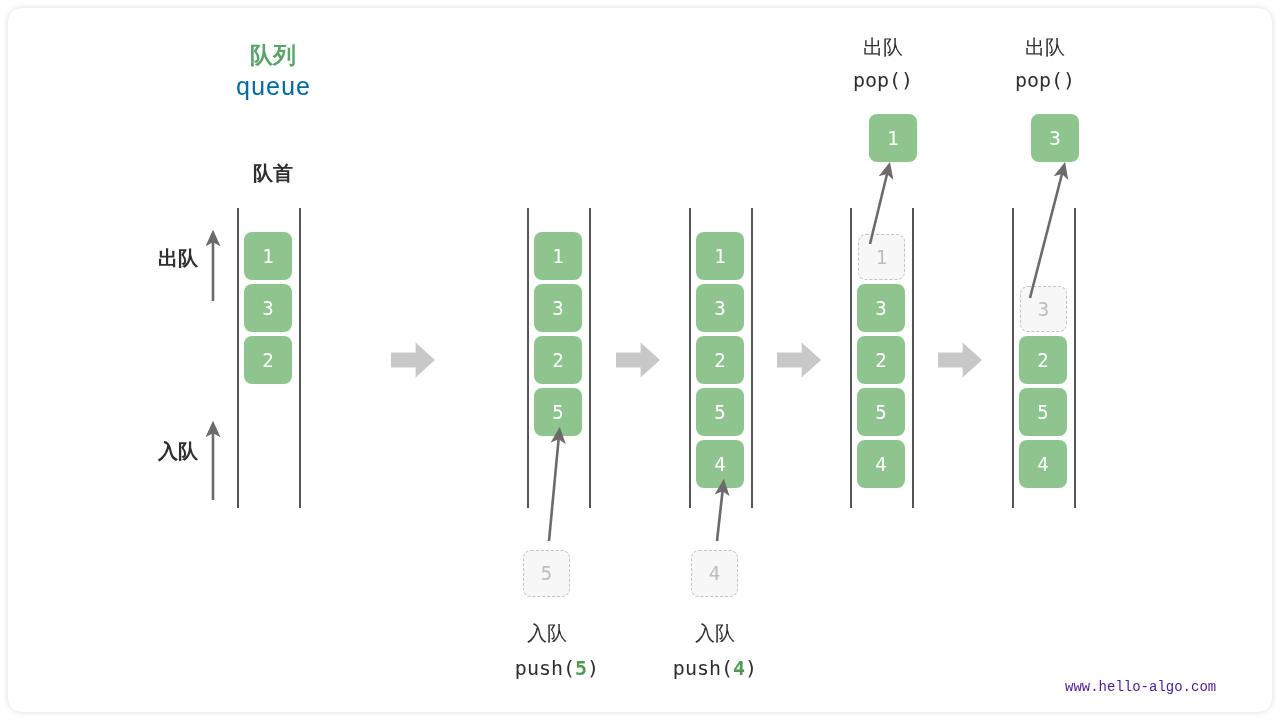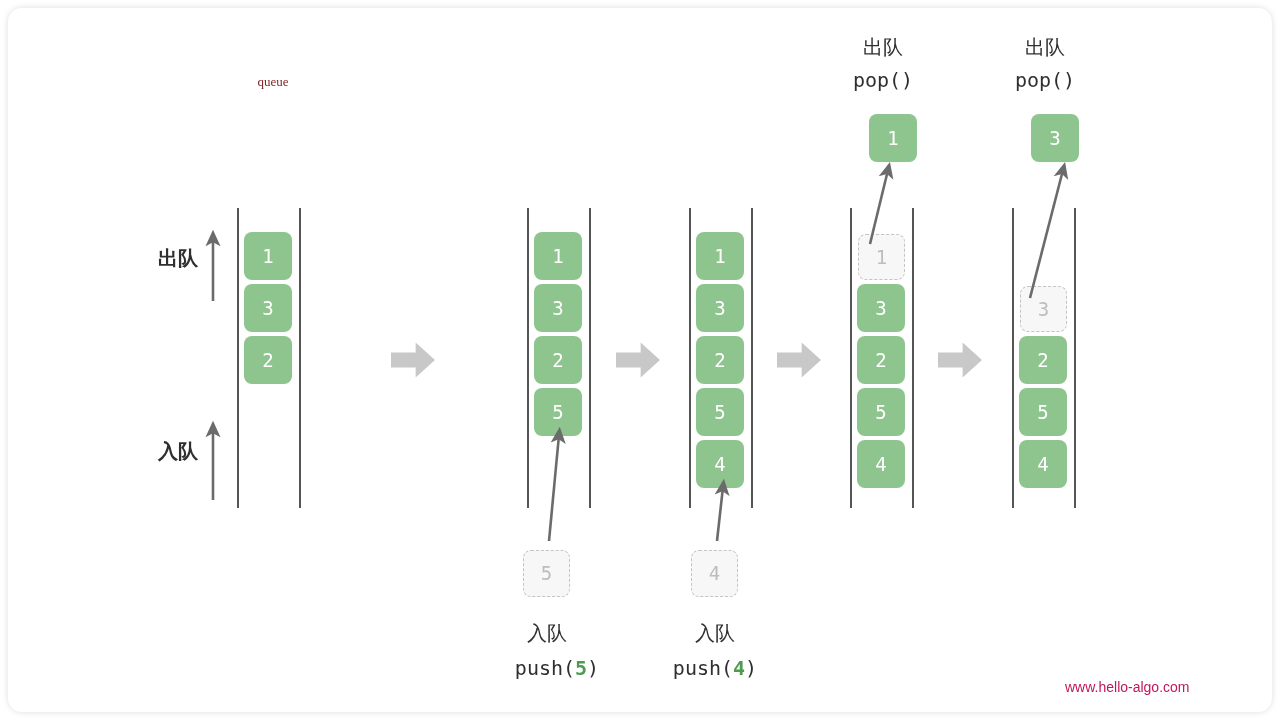--- a/index.html
+++ b/index.html
@@ -19,22 +19,22 @@
   
   .abs{position:absolute;}
 
   
   .title-cn{
     font-family:"Liberation Sans","DejaVu Sans",sans-serif;
     font-weight:bold;font-size:23px;color:#5aa469;
     text-align:center;white-space:nowrap;
   }
   .title-mono{
-    font-family:Liberation Serif, serif;
-    font-size:13px;color:#7f1d1d;text-align:center;white-space:nowrap;
+    font-family:Liberation Mono, monospace;
+    font-size:25px;color:#0369a1;text-align:center;white-space:nowrap;
   }
   .label-bold{
     font-family:"Liberation Sans","DejaVu Sans",sans-serif;
     font-weight:bold;font-size:20px;color:#2f2f2f;
     text-align:center;white-space:nowrap;
   }
   .op-cn{
     font-family:"Liberation Sans","DejaVu Sans",sans-serif;
     font-size:20px;color:#2f2f2f;text-align:center;white-space:nowrap;
   }
@@ -74,31 +74,33 @@
     background:#c8c8c8;
     clip-path:polygon(0% 30%,56% 30%,56% 4%,100% 50%,56% 96%,56% 70%,0% 70%);
   }
 
   
   svg.overlay{position:absolute;left:0;top:0;width:1264px;height:704px;pointer-events:none;}
 
   
   .watermark{
     position:absolute;
-    font-family:Liberation Sans, sans-serif;
-    font-size:14px;color:#be185d;white-space:nowrap;
+    font-family:Liberation Mono, monospace;
+    font-size:14px;color:#4c1d95;white-space:nowrap;
   }
 </style>
 </head>
 <body>
 
 <div class="canvas">
 
+  <div class="abs title-cn" style="left:190px;top:32px;width:150px;">队列</div>
   <div class="abs title-mono" style="left:190px;top:66px;width:150px;">queue</div>
 
+  <div class="abs label-bold" style="left:190px;top:152px;width:150px;">队首</div>
 
   <div class="abs label-bold" style="left:130px;top:237px;width:80px;">出队</div>
   <div class="abs label-bold" style="left:130px;top:430px;width:80px;">入队</div>
 
   <div class="abs op-cn" style="left:815px;top:26px;width:120px;">出队</div>
   <div class="abs op-mono" style="left:815px;top:60px;width:120px;">pop()</div>
 
   <div class="abs op-cn" style="left:977px;top:26px;width:120px;">出队</div>
   <div class="abs op-mono" style="left:977px;top:60px;width:120px;">pop()</div>
 

